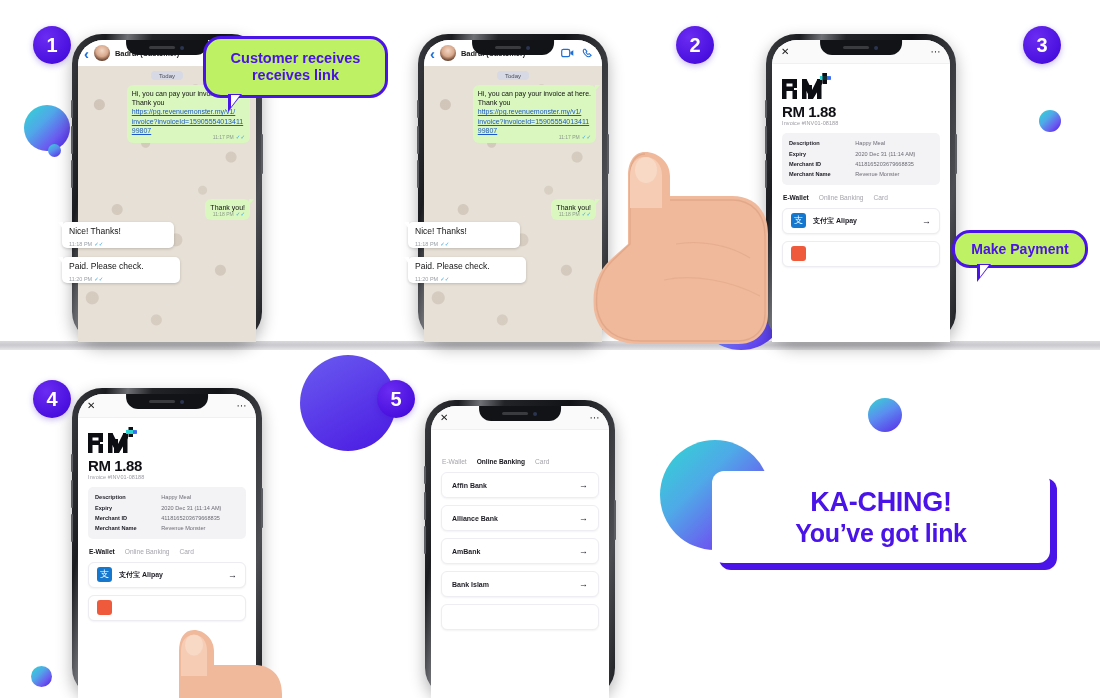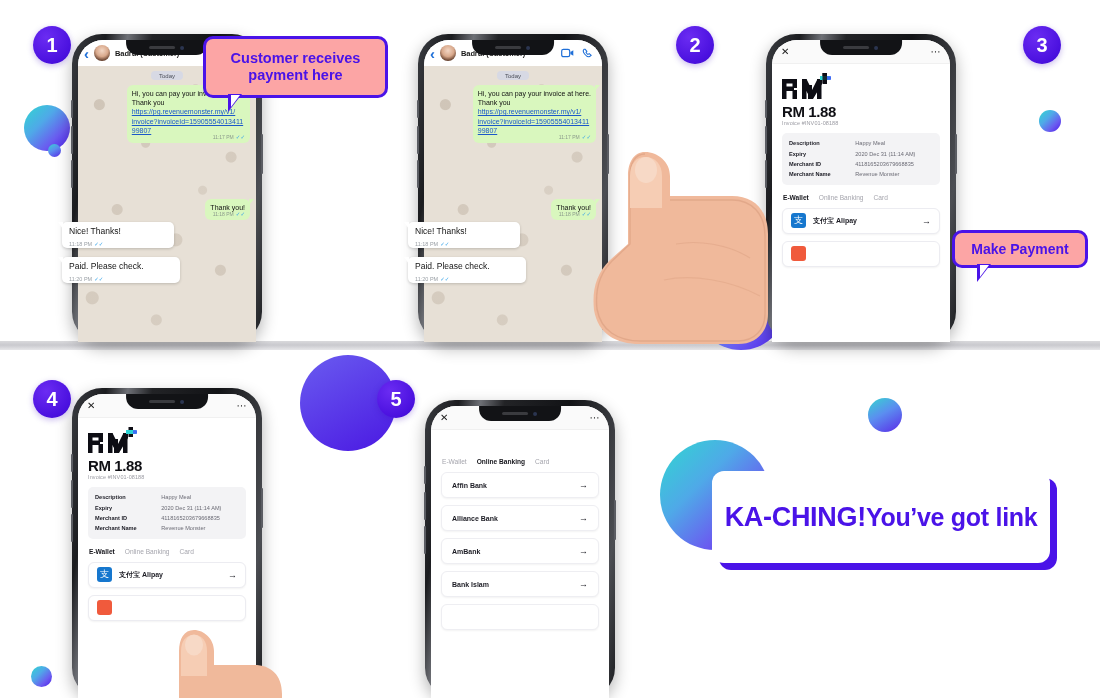--- a/index.html
+++ b/index.html
@@ -150,38 +150,38 @@
   .bank-item {
     margin-top:7px; height:26px; border:1px solid #eeeef2; border-radius:6px;
     background:#fff; display:flex; align-items:center; padding:0 10px;
     box-shadow:0 1px 2px rgba(0,0,0,.05);
   }
   .bank-name { font-size:7px; font-weight:bold; color:#1c1c24; }
   .bank-arrow { margin-left:auto; font-size:9px; color:#1c1c24; }
 
   
   .callout {
-    position:absolute; z-index:50; background:#fca5a5;
-    border:3px solid #4a13e8; border-radius:10px;
+    position:absolute; z-index:50; background:#bef264;
+    border:3px solid #4a13e8; border-radius:18px;
     color:#4a13e8; font-weight:bold; text-align:center;
     display:flex; align-items:center; justify-content:center;
     padding:7px 12px; line-height:1.18;
   }
   .callout .tail {
     position:absolute; width:0; height:0; bottom:-17px; left:22px;
     border-left:14px solid #4a13e8; border-bottom:18px solid transparent;
   }
   .callout .tail-in {
     position:absolute; width:0; height:0; bottom:-12px; left:25px;
     border-left:9px solid #fff; border-bottom:12px solid transparent;
   }
   .kaching {
     position:absolute; z-index:50; background:#fff;
     border-radius:12px; color:#4a13e8; text-align:center;
-    display:flex; flex-direction:row; align-items:center; justify-content:center;
+    display:flex; flex-direction:column; align-items:center; justify-content:center;
     box-shadow: 7px 7px 0 0 #4a13e8;
   }
   .kaching .l1 { font-size:27px; font-weight:bold; letter-spacing:-.3px; }
   .kaching .l2 { font-size:25px; font-weight:bold; letter-spacing:-.3px; margin-top:1px; }
 
   
   .finger { position:absolute; z-index:35; pointer-events:none; }
 </style>
 </head>
 <body>
@@ -249,21 +249,21 @@
     <span>Paid. Please check.</span>
     <span class="stamp"><span>11:20 PM</span><span class="tick">✓✓</span></span>
   </div>
 
   <div class="step-badge" style="left:33px; top:26px;">1</div>
 
   <div class="callout" style="left:203px; top:36px; width:185px; height:62px; font-size:14.5px; flex-direction:column;">
     <span class="tail"></span>
     <span class="tail-in"></span>
     <div>Customer receives</div>
-    <div>payment here</div>
+    <div>receives link</div>
   </div>
 
   <div class="phone" style="left:418px; top:34px; width:190px; height:308px;">
     <div class="body"></div>
     <div class="side-btn" style="left:-1px; top:66px; height:18px;"></div>
     <div class="side-btn" style="left:-1px; top:92px; height:28px;"></div>
     <div class="side-btn" style="left:-1px; top:126px; height:28px;"></div>
     <div class="side-btn" style="right:-1px; top:100px; height:40px;"></div>
     <div class="screen">
       <div class="notch">

